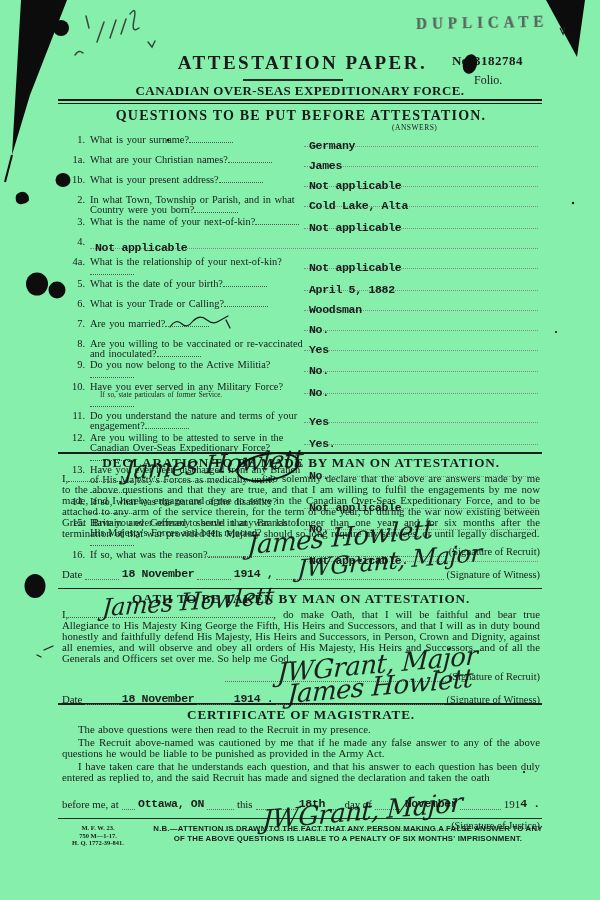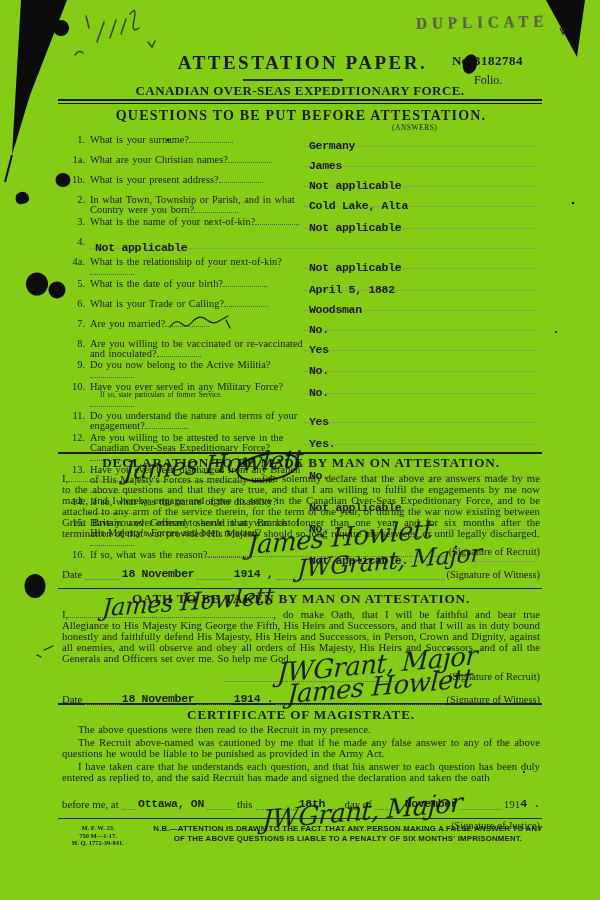--- a/index.html
+++ b/index.html
@@ -1,18 +1,18 @@
 <!DOCTYPE html>
 <html><head>
 <meta charset="utf-8">
 <style>
   html,body { margin:0; padding:0; background:#ffffff; }
   .page {
     position:relative; width:600px; height:900px; overflow:hidden;
-    background:#84cc16; color:#1b1b1b;
+    background:#86efac; color:#1b1b1b;
     font-family:"Liberation Serif","DejaVu Serif",serif;
   }
   
   .overlay-svg { position:absolute; left:0; top:0; width:600px; height:900px; z-index:6; pointer-events:none; }
   .stamp {
     position:absolute; left:416px; top:14px; width:160px; z-index:4;
     font-family:"Liberation Serif",serif; font-weight:bold; font-size:15px;
     letter-spacing:5px; color:#4d4d4d; opacity:.82;
     transform:rotate(-1deg) scaleY(1.12);
     text-shadow:1px 0 0 rgba(90,90,90,.45);

